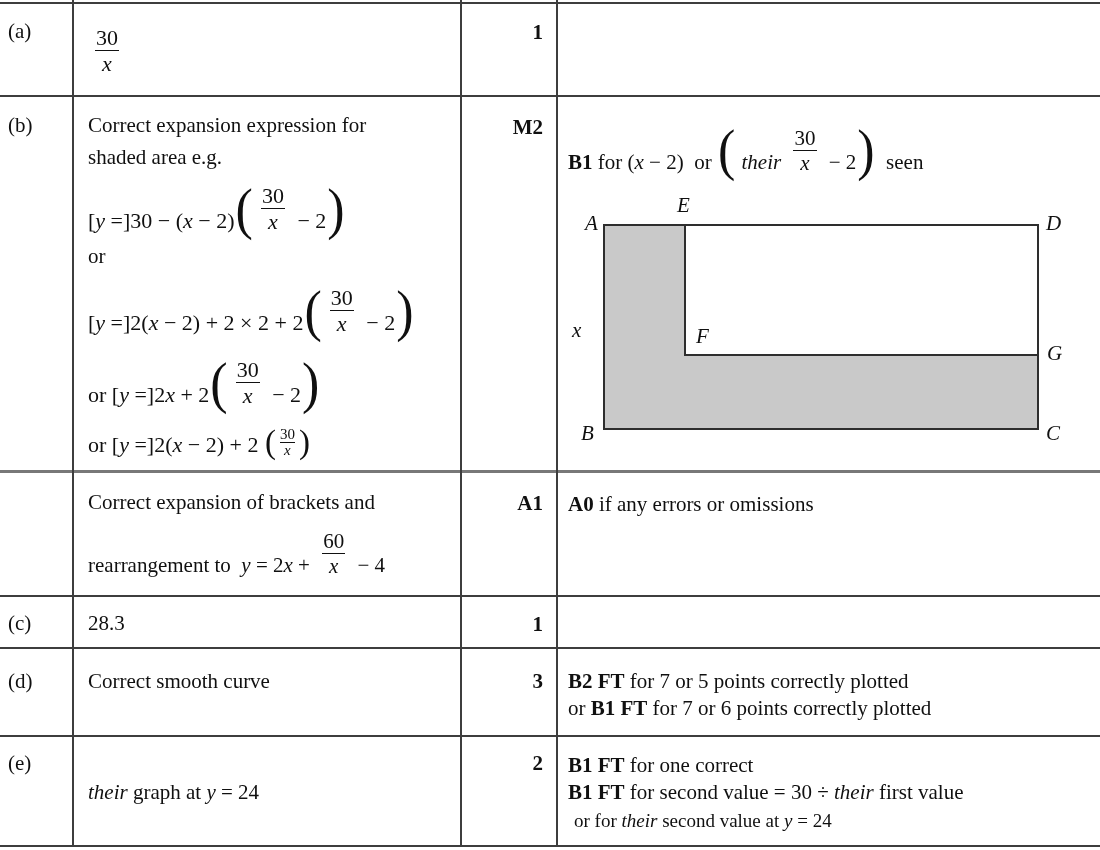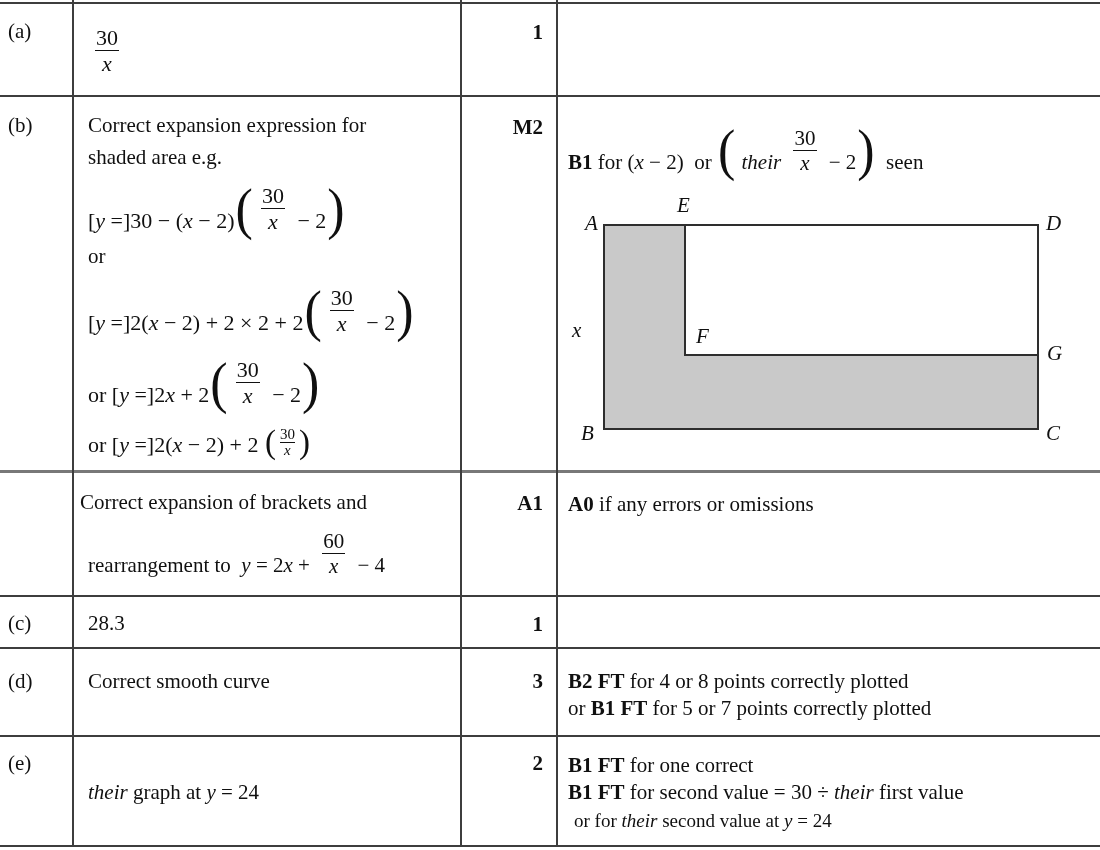--- a/index.html
+++ b/index.html
@@ -63,34 +63,34 @@
     <div class="dlbl" style="left:585px;top:211px">A</div>
     <div class="dlbl" style="left:677px;top:193px">E</div>
     <div class="dlbl" style="left:1046px;top:211px">D</div>
     <div class="dlbl" style="left:572px;top:318px">x</div>
     <div class="dlbl" style="left:696px;top:324px">F</div>
     <div class="dlbl" style="left:1047px;top:341px">G</div>
     <div class="dlbl" style="left:581px;top:421px">B</div>
     <div class="dlbl" style="left:1046px;top:421px">C</div>
   </div>
 
-  <div class="txt" style="left:80px;top:489px">Correct expansion of brackets and</div>
+  <div class="txt" style="left:88px;top:489px">Correct expansion of brackets and</div>
   <div class="math" style="left:88px;top:518px;height:60px;font-size:21px"><span>rearrangement to  </span><span class="it">y</span><span> = 2</span><span class="it">x</span><span> + </span><span class="frac"><span class="n">60</span><span class="d">x</span></span><span> − 4</span></div>
   <div class="mark" style="top:491px">A1</div>
   <div class="math" style="left:568px;top:489px;height:28px;font-size:21px"><span class="bd">A0</span><span> if any errors or omissions</span></div>
 
   <div class="txt" style="left:8px;top:610px">(c)</div>
   <div class="txt" style="left:88px;top:610px">28.3</div>
   <div class="mark" style="top:612px">1</div>
 
   <div class="txt" style="left:8px;top:668px">(d)</div>
   <div class="txt" style="left:88px;top:668px">Correct smooth curve</div>
   <div class="mark" style="top:669px">3</div>
-  <div class="math" style="left:568px;top:666px;height:28px;font-size:21px"><span class="bd">B2 FT</span><span> for 4 or 8 points correctly plotted</span></div>
-  <div class="math" style="left:568px;top:693px;height:28px;font-size:21px"><span>or </span><span class="bd">B1 FT</span><span> for 5 or 7 points correctly plotted</span></div>
+  <div class="math" style="left:568px;top:666px;height:28px;font-size:21px"><span class="bd">B2 FT</span><span> for 7 or 5 points correctly plotted</span></div>
+  <div class="math" style="left:568px;top:693px;height:28px;font-size:21px"><span>or </span><span class="bd">B1 FT</span><span> for 7 or 6 points correctly plotted</span></div>
 
   <div class="txt" style="left:8px;top:750px">(e)</div>
   <div class="math" style="left:88px;top:777px;height:28px;font-size:21px"><span class="it">their</span><span> graph at </span><span class="it">y</span><span> = 24</span></div>
   <div class="mark" style="top:751px">2</div>
   <div class="math" style="left:568px;top:750px;height:28px;font-size:21px"><span class="bd">B1 FT</span><span> for one correct</span></div>
   <div class="math" style="left:568px;top:777px;height:28px;font-size:21px"><span class="bd">B1 FT</span><span> for second value = 30 ÷ </span><span class="it">their</span><span> first value</span></div>
   <div class="math" style="left:574px;top:804px;height:28px;font-size:19px"><span>or for </span><span class="it">their</span><span> second value at </span><span class="it">y</span><span> = 24</span></div>
 
 </div>
 

